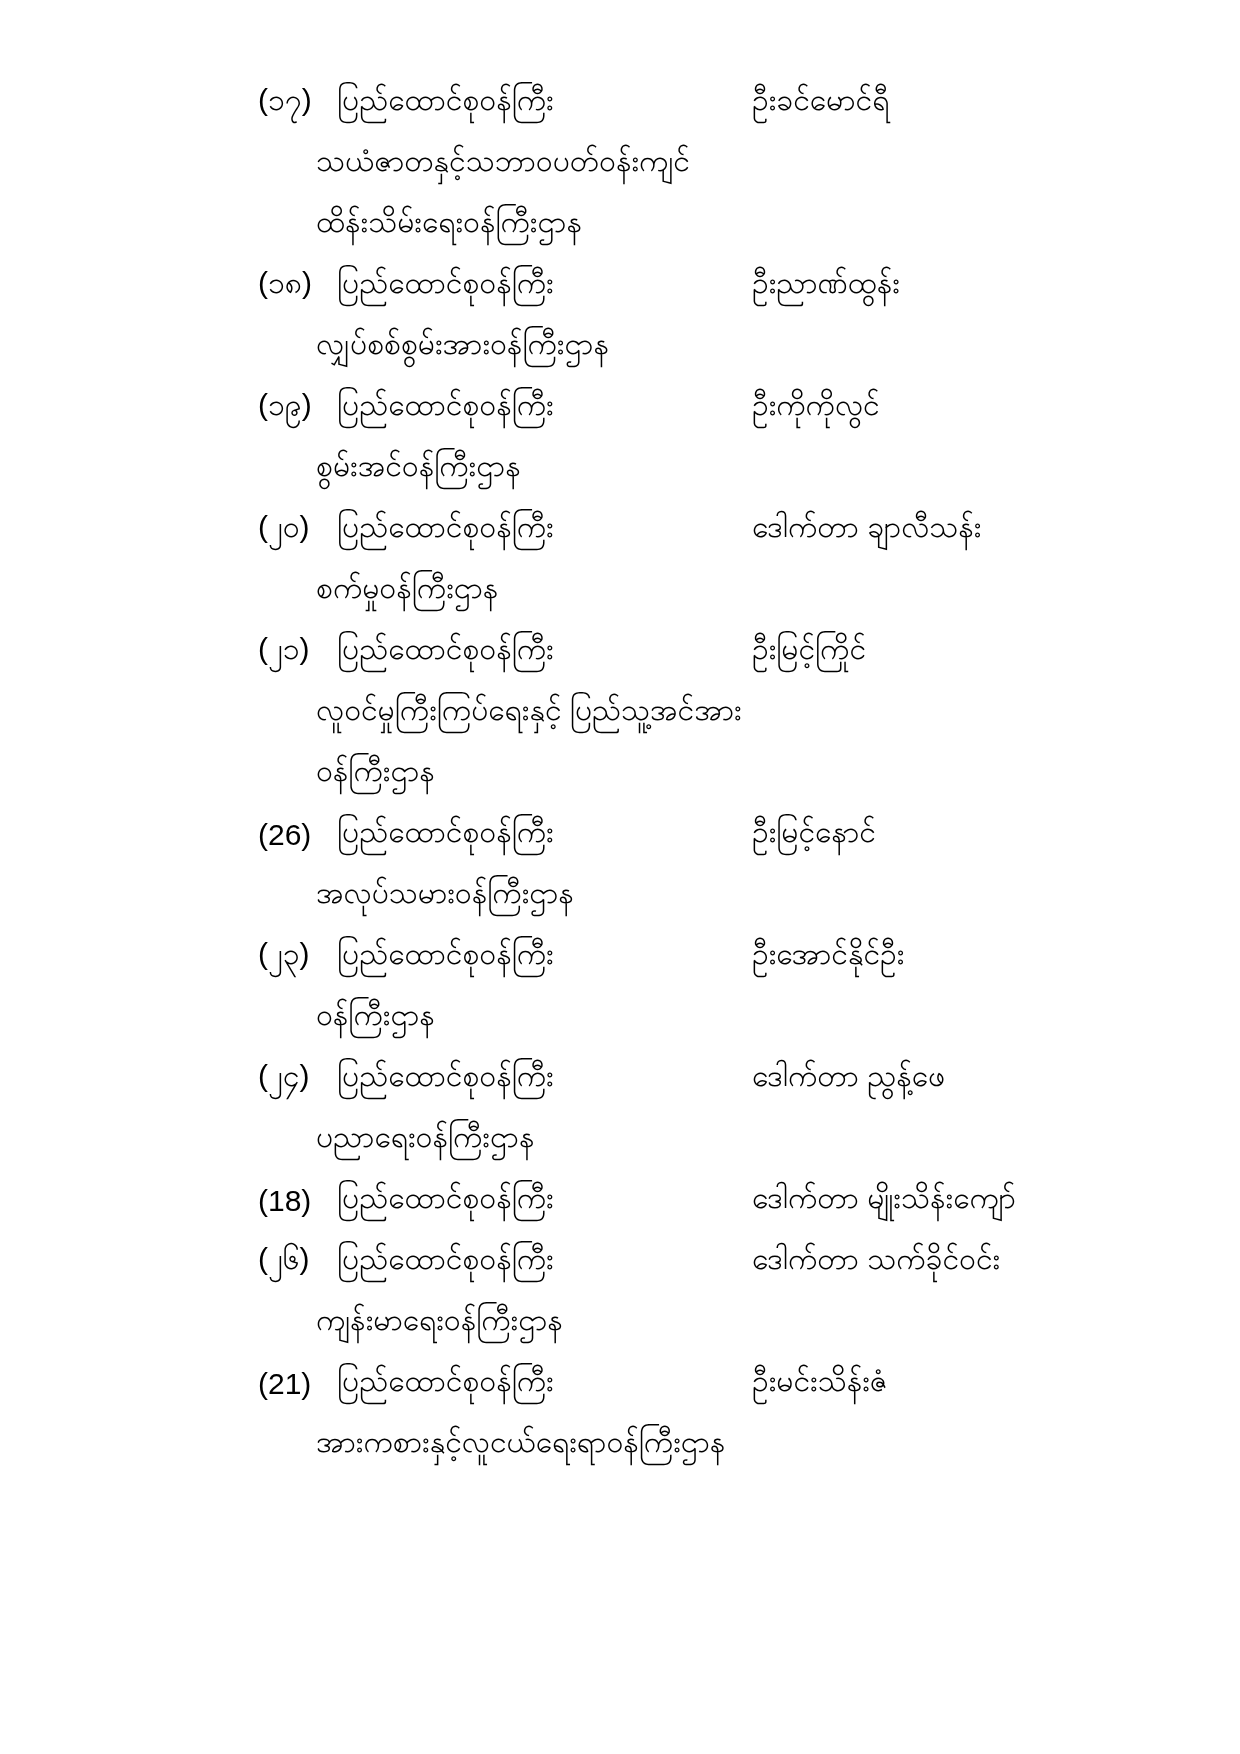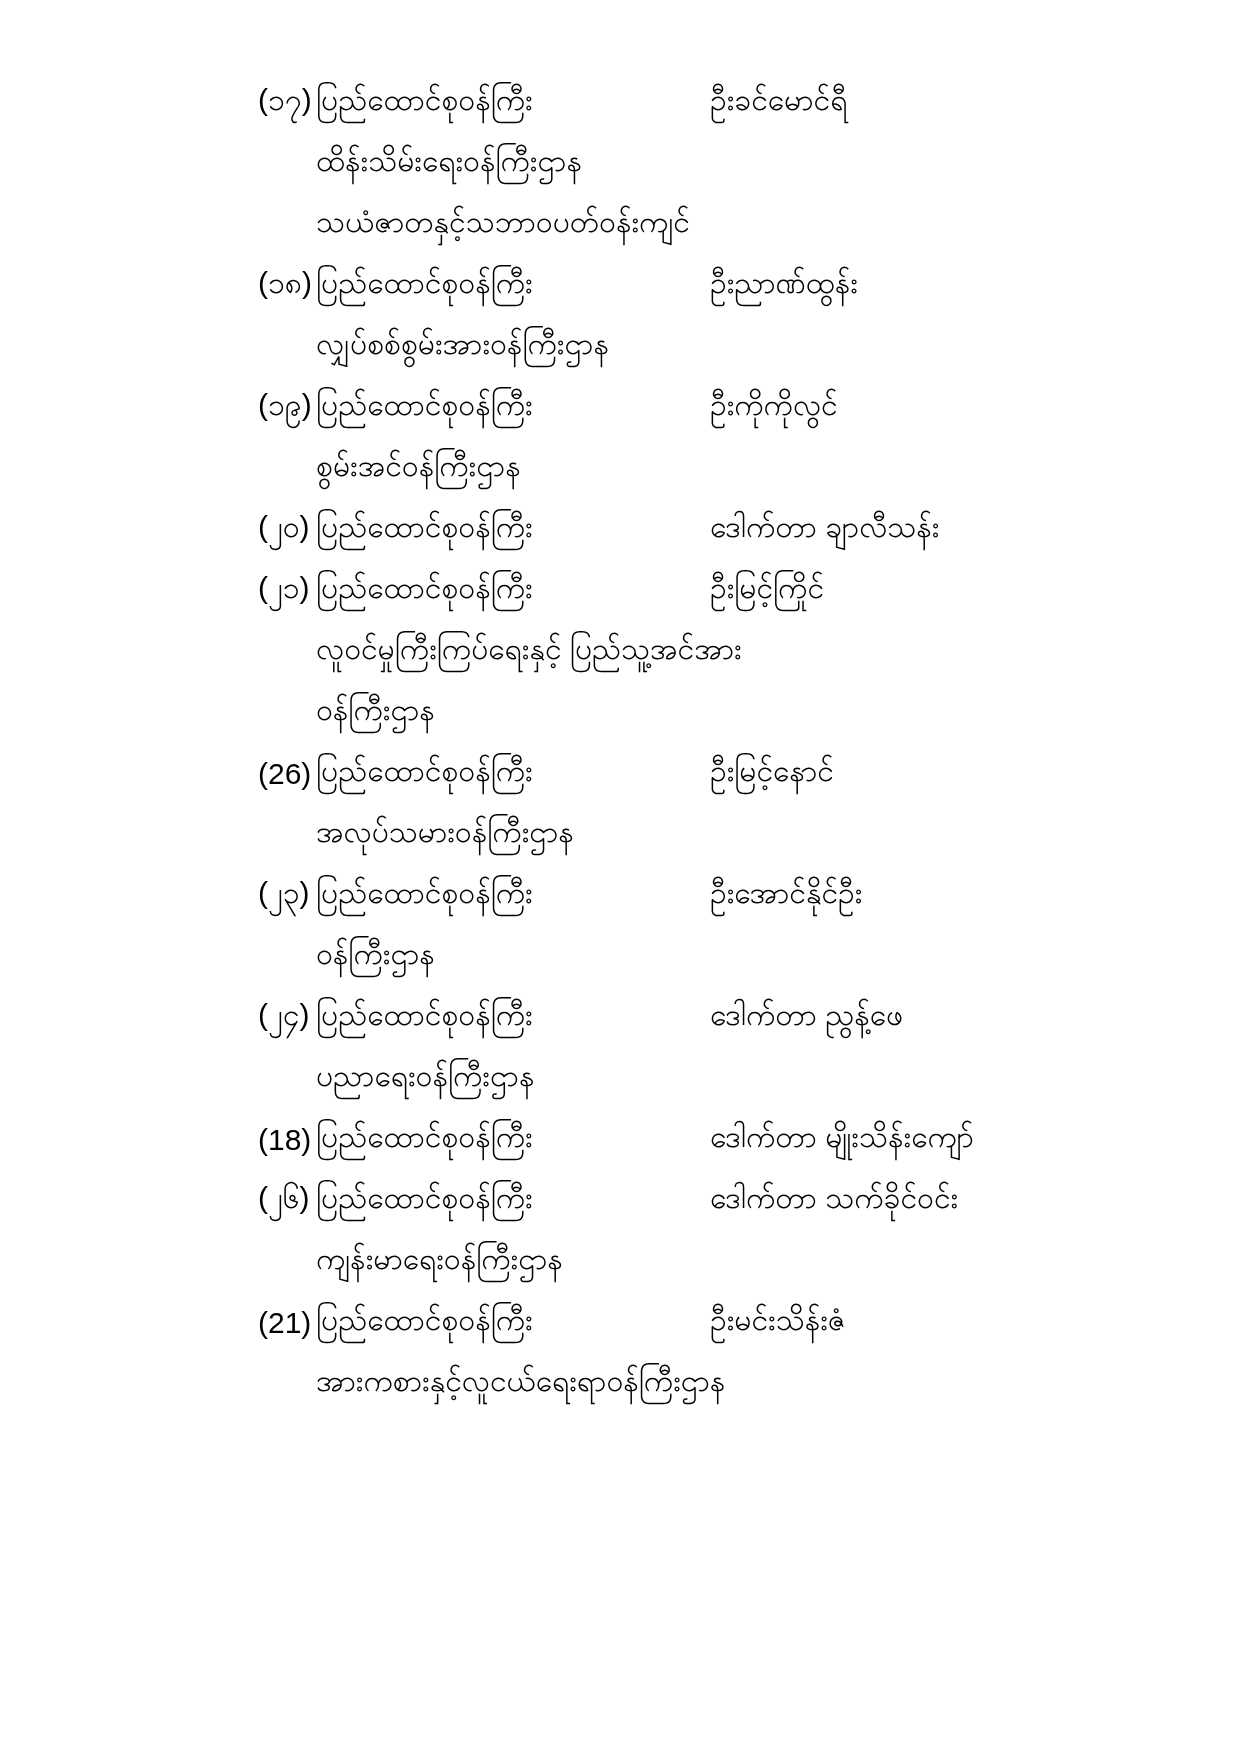--- a/index.html
+++ b/index.html
@@ -25,20 +25,21 @@
   .content {
     font-size: 30px;
     font-weight: 400;
     color: #000000;
   }
   .line {
     height: 61px;
     display: flex;
     align-items: center;
     white-space: nowrap;
+    gap: 21px;
   }
   .row .num {
     display: inline-block;
     width: 58px;
     flex: 0 0 58px;
   }
   .row .title {
     display: inline-block;
     width: 394px;
     flex: 0 0 394px;
@@ -56,22 +57,22 @@
 
 <div class="page">
   <div class="content">
 
     <div class="entry">
       <div class="line row">
         <span class="num">(၁၇)</span>
         <span class="title">ပြည်ထောင်စုဝန်ကြီး</span>
         <span class="name">ဦးခင်မောင်ရီ</span>
       </div>
+      <div class="line ministry">သယံဇာတနှင့်သဘာဝပတ်ဝန်းကျင်</div>
       <div class="line ministry">ထိန်းသိမ်းရေးဝန်ကြီးဌာန</div>
-      <div class="line ministry">သယံဇာတနှင့်သဘာဝပတ်ဝန်းကျင်</div>
     </div>
 
     <div class="entry">
       <div class="line row">
         <span class="num">(၁၈)</span>
         <span class="title">ပြည်ထောင်စုဝန်ကြီး</span>
         <span class="name">ဦးညာဏ်ထွန်း</span>
       </div>
       <div class="line ministry">လျှပ်စစ်စွမ်းအားဝန်ကြီးဌာန</div>
     </div>
@@ -84,20 +85,21 @@
       </div>
       <div class="line ministry">စွမ်းအင်ဝန်ကြီးဌာန</div>
     </div>
 
     <div class="entry">
       <div class="line row">
         <span class="num">(၂၀)</span>
         <span class="title">ပြည်ထောင်စုဝန်ကြီး</span>
         <span class="name">ဒေါက်တာ ချာလီသန်း</span>
       </div>
+      <div class="line ministry">စက်မှုဝန်ကြီးဌာန</div>
     </div>
 
     <div class="entry">
       <div class="line row">
         <span class="num">(၂၁)</span>
         <span class="title">ပြည်ထောင်စုဝန်ကြီး</span>
         <span class="name">ဦးမြင့်ကြိုင်</span>
       </div>
       <div class="line ministry">လူဝင်မှုကြီးကြပ်ရေးနှင့် ပြည်သူ့အင်အား</div>
       <div class="line ministry">ဝန်ကြီးဌာန</div>

